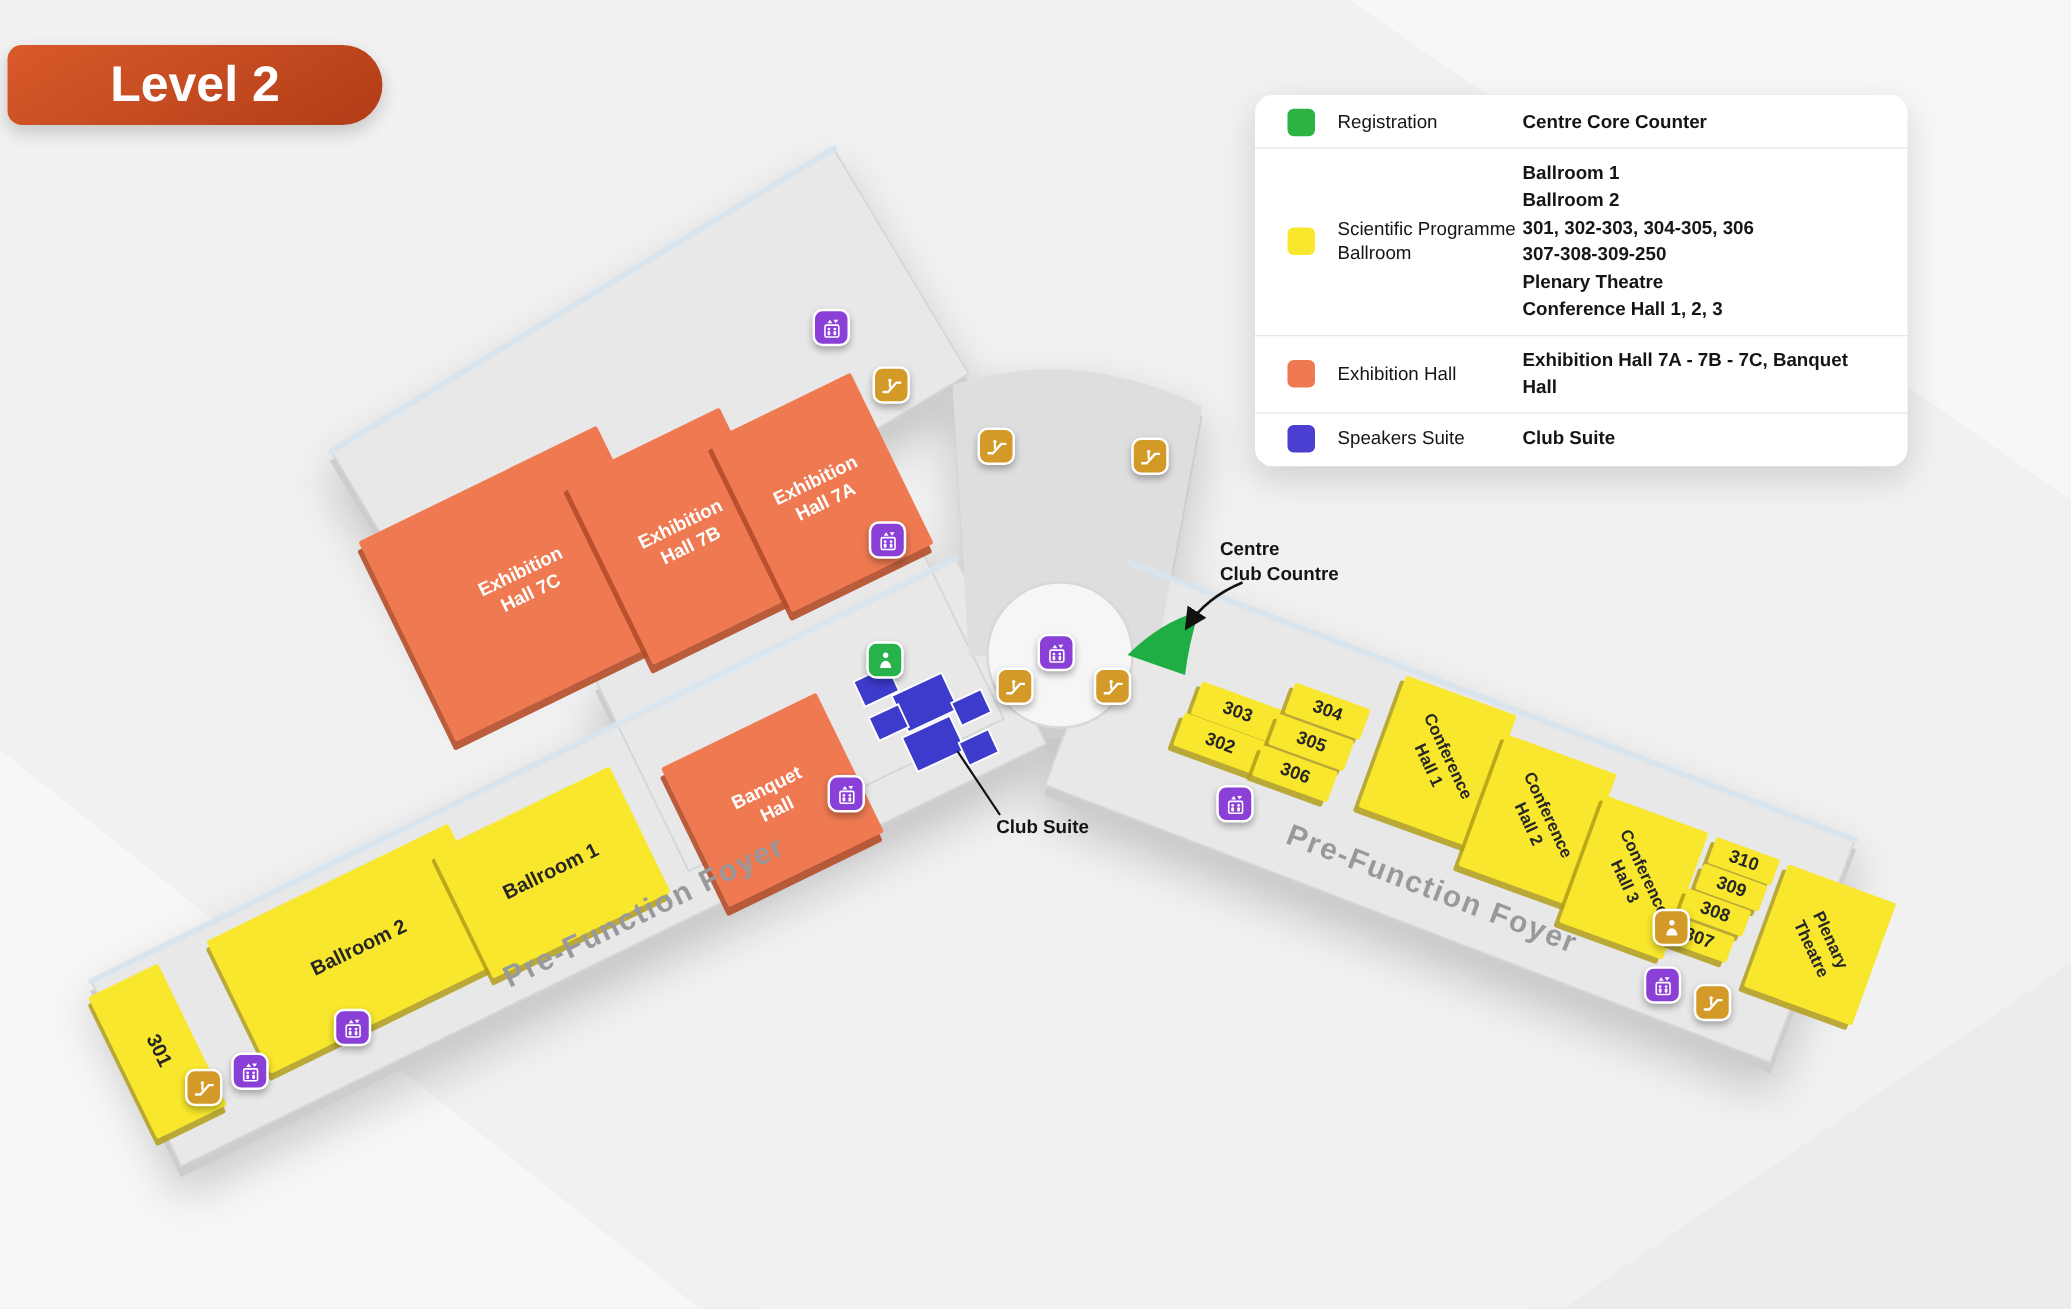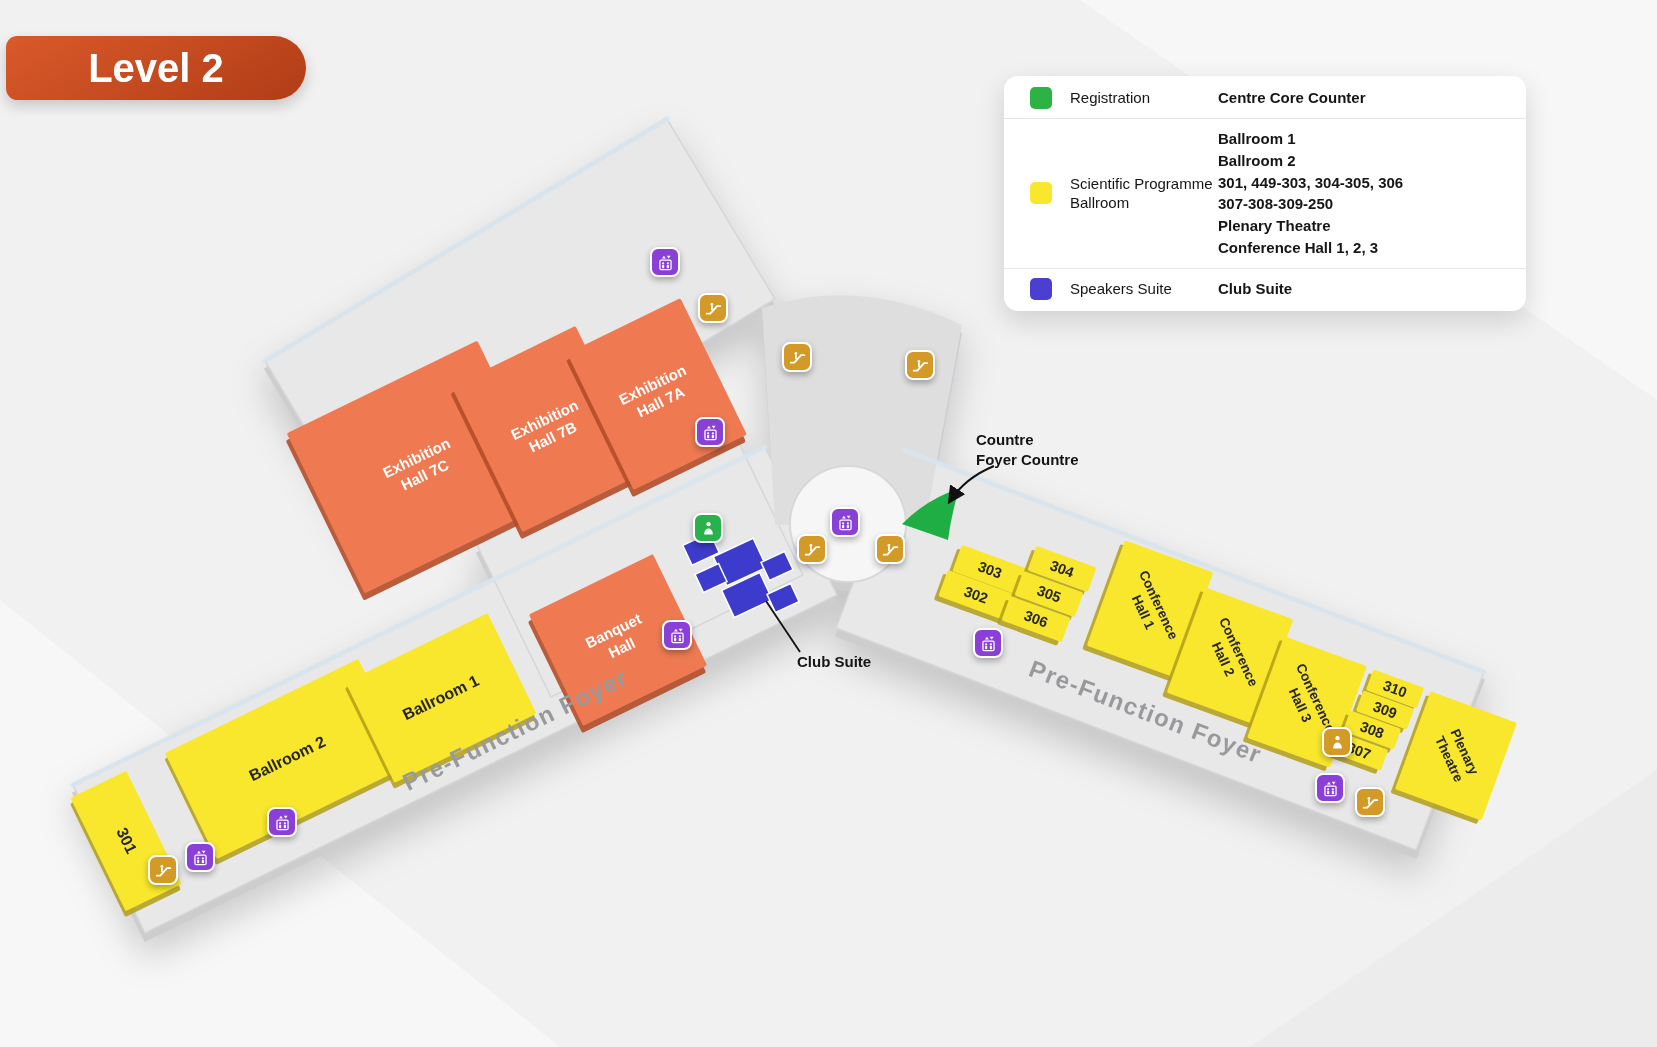--- a/index.html
+++ b/index.html
@@ -259,45 +259,52 @@
   <div class="icon gold" style="left:1322px;top:727px">
       <svg viewBox="0 0 24 24">
         <use href="#sym-person"></use>
       </svg>
     </div>
 
   <div class="foyer-label" style="left:392px;top:716px;transform:rotate(-26deg)">Pre-Function Foyer</div>
   <div class="foyer-label" style="left:1022px;top:698px;transform:rotate(21deg)">Pre-Function Foyer</div>
 
   <div class="anno" style="left:976px;top:430px">
-    <div>Countre</div>
-    <div>Foyer Countre</div>
+    <div>Centre</div>
+    <div>Club Countre</div>
   </div>
   <div class="anno" style="left:797px;top:652px">Club Suite</div>
 
   <div class="badge">Level 2</div>
 
   <div class="legend">
     <div class="legend-row">
       <div class="swatch" style="background-color: rgb(45, 178, 68);"></div>
       <div class="legend-label">Registration</div>
       <div class="legend-values">
         <div>Centre Core Counter</div>
       </div>
     </div>
     <div class="legend-row">
       <div class="swatch" style="background-color: rgb(248, 231, 44);"></div>
       <div class="legend-label">Scientific Programme Ballroom</div>
       <div class="legend-values">
         <div>Ballroom 1</div>
         <div>Ballroom 2</div>
-        <div>301, 449-303, 304-305, 306</div>
+        <div>301, 302-303, 304-305, 306</div>
         <div>307-308-309-250</div>
         <div>Plenary Theatre</div>
         <div>Conference Hall 1, 2, 3</div>
+      </div>
+    </div>
+    <div class="legend-row">
+      <div class="swatch" style="background-color: rgb(239, 122, 82);"></div>
+      <div class="legend-label">Exhibition Hall</div>
+      <div class="legend-values">
+        <div>Exhibition Hall 7A - 7B - 7C, Banquet Hall</div>
       </div>
     </div>
     <div class="legend-row">
       <div class="swatch" style="background-color: rgb(74, 63, 208);"></div>
       <div class="legend-label">Speakers Suite</div>
       <div class="legend-values">
         <div>Club Suite</div>
       </div>
     </div>
   </div>

